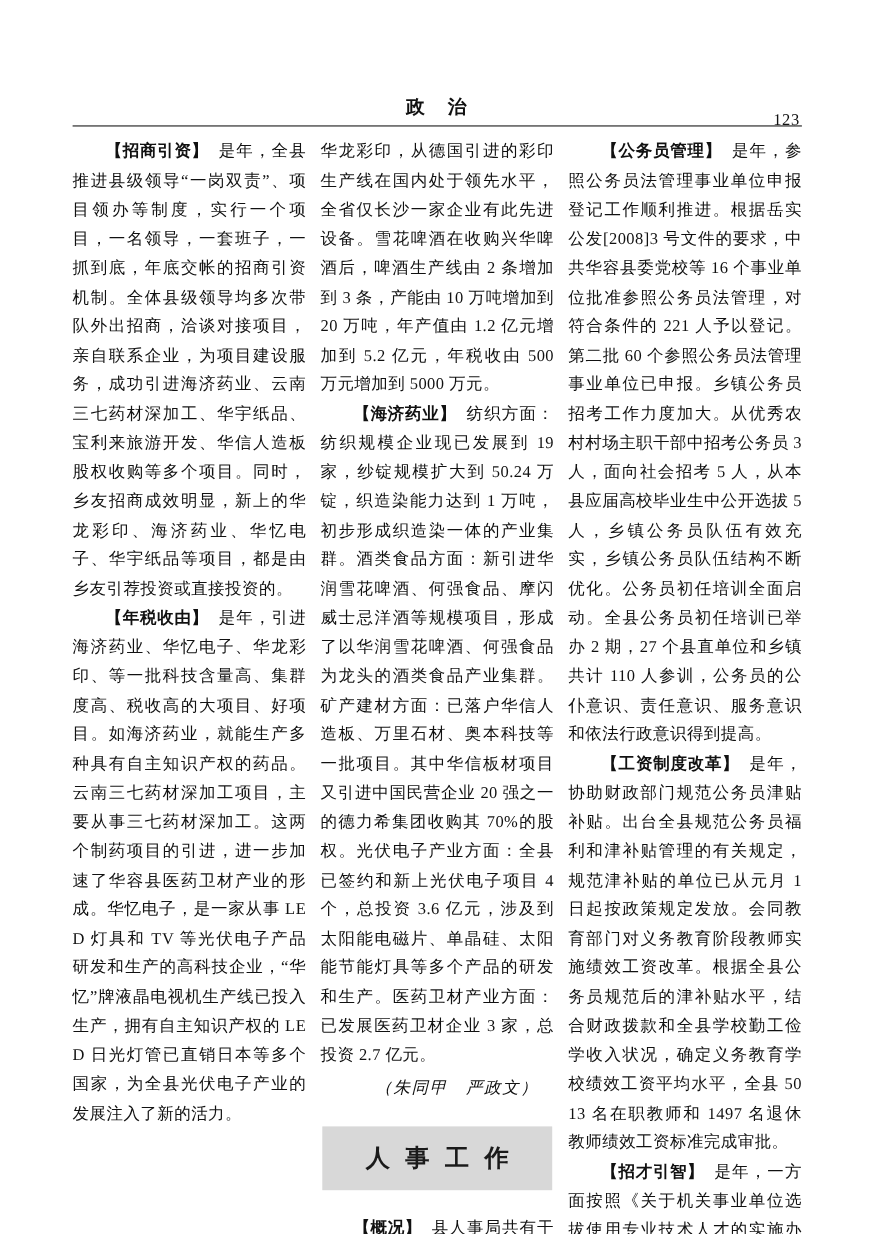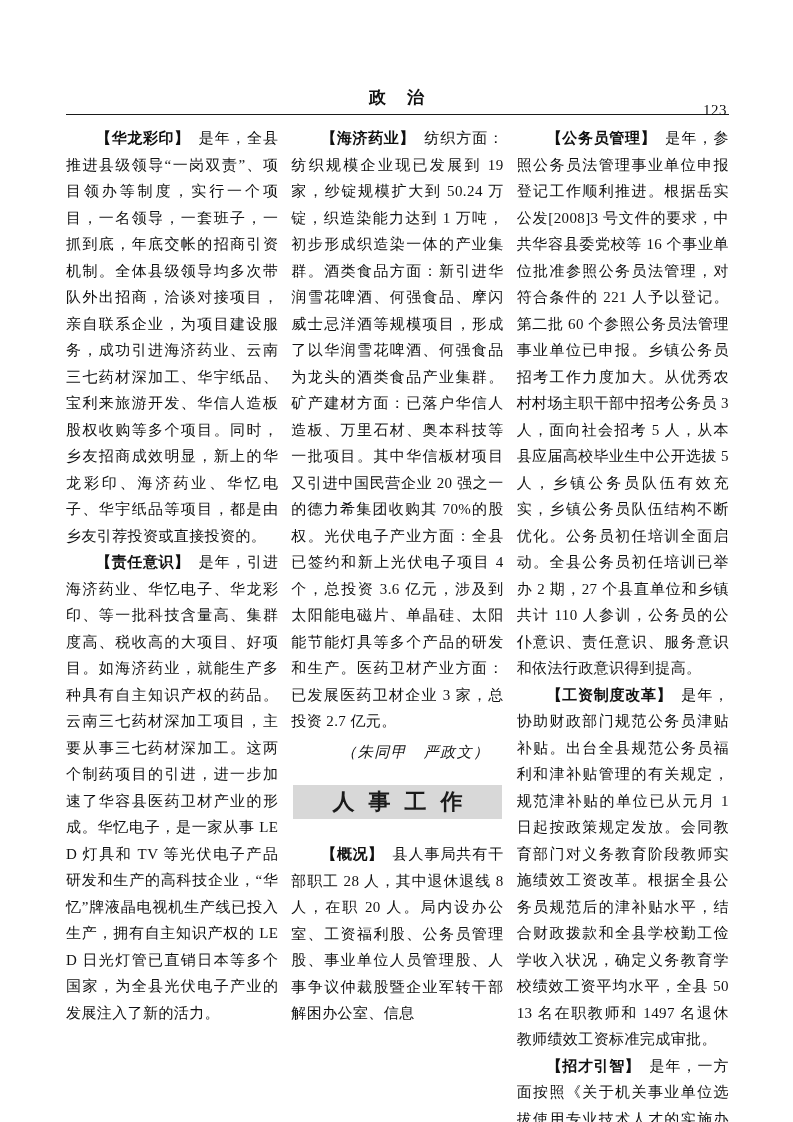--- a/index.html
+++ b/index.html
@@ -40,21 +40,21 @@
   .entry { text-indent: 2em; }
   .entry-head {
     font-family: "Liberation Sans", "DejaVu Sans", sans-serif;
     font-weight: bold; margin-right: 0.6em; letter-spacing: 0;
   }
   .attribution {
     margin: 4px 0 0 0; text-align: right; padding-right: 14px;
     font-style: italic; font-size: 15px; line-height: 26.5px; letter-spacing: 1.5px;
   }
   .section-banner {
-    margin: 20px 2px 22px 2px; height: 34px;
+    margin: 20px 2px 22px 2px; height: 58px;
     background: #d8d8d8;
     display: flex; align-items: center; justify-content: center;
   }
   .section-banner span {
     font-family: "Liberation Sans", "DejaVu Sans", sans-serif;
     font-weight: bold; font-size: 22px; color: #1a1a1a;
     letter-spacing: 14px; margin-right: -14px; white-space: nowrap;
   }
 </style>
 </head>
@@ -64,25 +64,26 @@
 
   <div class="page-header">
     <div class="section-title">政　治</div>
     <div class="page-number">123</div>
   </div>
   <hr class="header-rule">
 
   <div class="columns">
 
     <div class="column">
-      <p class="para entry"><span class="entry-head">【华龙彩印】</span><span>是年，全县推进县级领导“一岗双责”、项目领办等制度，实行一个项目，一名领导，一套班子，一抓到底，年底交帐的招商引资机制。全体县级领导均多次带队外出招商，洽谈对接项目，亲自联系企业，为项目建设服务，成功引进海济药业、云南三七药材深加工、华宇纸品、宝利来旅游开发、华信人造板股权收购等多个项目。同时，乡友招商成效明显，新上的华龙彩印、海济药业、华忆电子、华宇纸品等项目，都是由乡友引荐投资或直接投资的。</span></p>
-      <p class="para entry"><span class="entry-head">【责任意识】</span><span>是年，引进海济药业、华忆电子、华龙彩印、等一批科技含量高、集群度高、税收高的大项目、好项目。如海济药业，就能生产多种具有自主知识产权的药品。云南三七药材深加工项目，主要从事三七药材深加工。这两个制药项目的引进，进一步加速了华容县医药卫材产业的形成。华忆电子，是一家从事 LED 灯具和 TV 等光伏电子产品研发和生产的高科技企业，“华忆”牌液晶电视机生产线已投入生产，拥有自主知识产权的 LED 日光灯管已直销日本等多个国家，为全县光伏电子产业的发展注入了新的活力。</span></p>
+      <p class="para entry"><span class="entry-head">【招商引资】</span><span>是年，全县推进县级领导“一岗双责”、项目领办等制度，实行一个项目，一名领导，一套班子，一抓到底，年底交帐的招商引资机制。全体县级领导均多次带队外出招商，洽谈对接项目，亲自联系企业，为项目建设服务，成功引进海济药业、云南三七药材深加工、华宇纸品、宝利来旅游开发、华信人造板股权收购等多个项目。同时，乡友招商成效明显，新上的华龙彩印、海济药业、华忆电子、华宇纸品等项目，都是由乡友引荐投资或直接投资的。</span></p>
+      <p class="para entry"><span class="entry-head">【年税收由】</span><span>是年，引进海济药业、华忆电子、华龙彩印、等一批科技含量高、集群度高、税收高的大项目、好项目。如海济药业，就能生产多种具有自主知识产权的药品。云南三七药材深加工项目，主要从事三七药材深加工。这两个制药项目的引进，进一步加速了华容县医药卫材产业的形成。华忆电子，是一家从事 LED 灯具和 TV 等光伏电子产品研发和生产的高科技企业，“华忆”牌液晶电视机生产线已投入生产，拥有自主知识产权的 LED 日光灯管已直销日本等多个国家，为全县光伏电子产业的发展注入了新的活力。</span></p>
     </div>
 
     <div class="column">
+      <p class="para"><span>华龙彩印，从德国引进的彩印生产线在国内处于领先水平，全省仅长沙一家企业有此先进设备。雪花啤酒在收购兴华啤酒后，啤酒生产线由 2 条增加到 3 条，产能由 10 万吨增加到 20 万吨，年产值由 1.2 亿元增加到 5.2 亿元，年税收由 500 万元增加到 5000 万元。</span></p>
       <p class="para entry"><span class="entry-head">【海济药业】</span><span>纺织方面：纺织规模企业现已发展到 19 家，纱锭规模扩大到 50.24 万锭，织造染能力达到 1 万吨，初步形成织造染一体的产业集群。酒类食品方面：新引进华润雪花啤酒、何强食品、摩闪威士忌洋酒等规模项目，形成了以华润雪花啤酒、何强食品为龙头的酒类食品产业集群。矿产建材方面：已落户华信人造板、万里石材、奥本科技等一批项目。其中华信板材项目又引进中国民营企业 20 强之一的德力希集团收购其 70%的股权。光伏电子产业方面：全县已签约和新上光伏电子项目 4 个，总投资 3.6 亿元，涉及到太阳能电磁片、单晶硅、太阳能节能灯具等多个产品的研发和生产。医药卫材产业方面：已发展医药卫材企业 3 家，总投资 2.7 亿元。</span></p>
       <p class="attribution">（朱同甲　严政文）</p>
       <div class="section-banner">
           <span>人事工作</span>
         </div>
       <p class="para entry"><span class="entry-head">【概况】</span><span>县人事局共有干部职工 28 人，其中退休退线 8 人，在职 20 人。局内设办公室、工资福利股、公务员管理股、事业单位人员管理股、人事争议仲裁股暨企业军转干部解困办公室、信息</span></p>
     </div>
 
     <div class="column">
       <p class="para entry"><span class="entry-head">【公务员管理】</span><span>是年，参照公务员法管理事业单位申报登记工作顺利推进。根据岳实公发[2008]3 号文件的要求，中共华容县委党校等 16 个事业单位批准参照公务员法管理，对符合条件的 221 人予以登记。第二批 60 个参照公务员法管理事业单位已申报。乡镇公务员招考工作力度加大。从优秀农村村场主职干部中招考公务员 3 人，面向社会招考 5 人，从本县应届高校毕业生中公开选拔 5 人，乡镇公务员队伍有效充实，乡镇公务员队伍结构不断优化。公务员初任培训全面启动。全县公务员初任培训已举办 2 期，27 个县直单位和乡镇共计 110 人参训，公务员的公仆意识、责任意识、服务意识和依法行政意识得到提高。</span></p>

